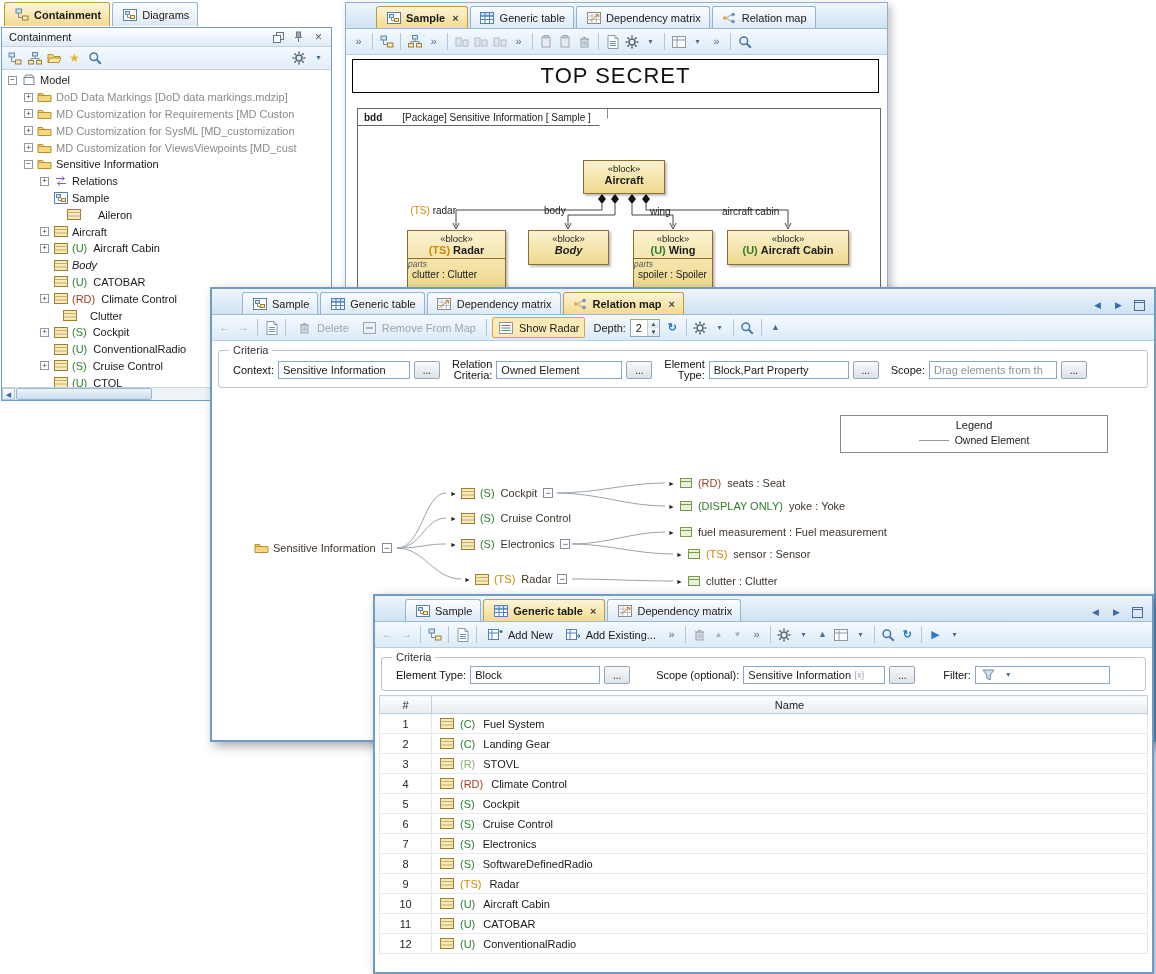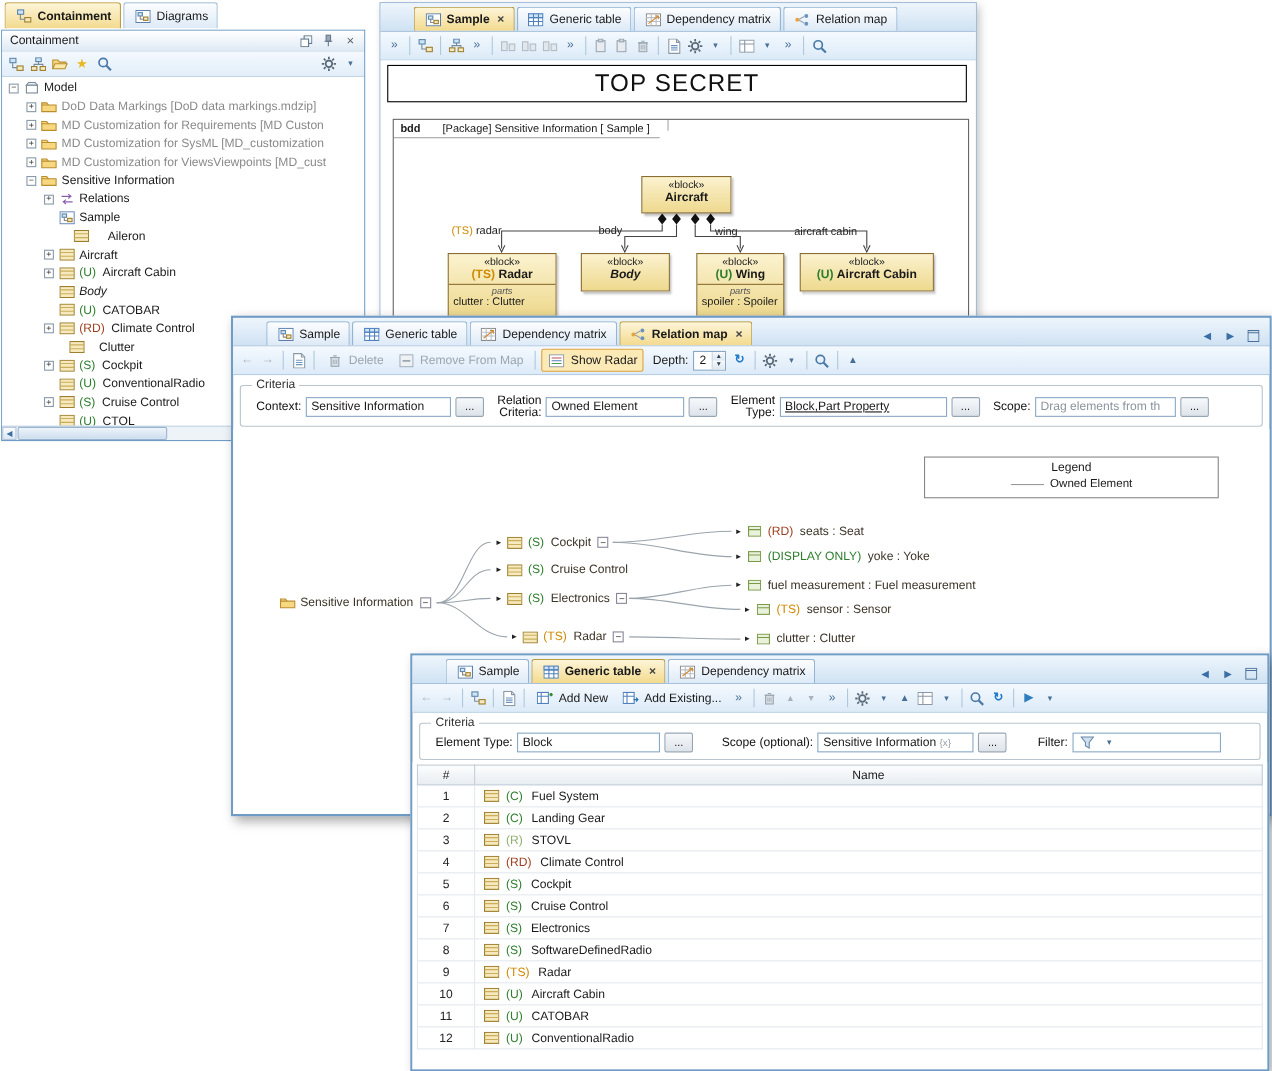--- a/index.html
+++ b/index.html
@@ -94,21 +94,21 @@
   .frame-hdr { position:absolute; left:0; top:0; height:17px; display:flex; align-items:center;
     padding:0 16px 0 6px; border-right:1px solid #666; border-bottom:1px solid #666; background:#fff;
     font-size:10px; clip-path:polygon(0 0,100% 0,100% 55%,calc(100% - 9px) 100%,0 100%); white-space:nowrap; }
   .frame-hdr b { margin-right:20px; }
   .conn { position:absolute; left:0; top:0; pointer-events:none; }
   .blk { position:absolute; background:linear-gradient(#fbf2cf,#eed98e); border:1px solid #8a6d2f;
     box-shadow:2px 2px 2px rgba(0,0,0,.25); text-align:center; }
   .blk-st { font-size:9.5px; color:#222; padding-top:2px; }
   .blk-nm { font-size:11px; font-weight:bold; padding-bottom:2px; }
   .blk-cmp { border-top:1px solid #8a6d2f; text-align:left; }
-  .blk-cmp-lbl { font-size:8.5px; font-style:italic; color:#555; text-align:center; line-height:10px; }
+  .blk-cmp-lbl { font-size:8.5px; font-style:italic; color:#555; text-align:left; line-height:10px; }
   .blk-cmp-val { font-size:10px; padding:0 4px 2px 4px; }
   .edgelbl { position:absolute; font-size:10px; color:#222; white-space:nowrap; }
 
   
   .win-relmap { left:210px; top:287px; width:946px; height:455px; border:2px solid #6f9cc6; z-index:10;
     box-shadow:4px 4px 10px rgba(0,0,0,.35); display:flex; flex-direction:column; }
   .win-relmap .tabstrip { padding-left:30px; }
   .rm-canvas { position:relative; flex:1; background:#fff; overflow:hidden; }
   .rm-links { position:absolute; left:0; top:0; }
   .rmnode { position:absolute; height:16px; display:flex; align-items:center; gap:3px; white-space:nowrap; }
@@ -808,21 +808,21 @@
         </span>
       <span class="browse">...</span>
       <span class="clabel pre">Relation
 Criteria:</span>
       <span class="ibox" style="width:126px;">
           <span>Owned Element</span>
         </span>
       <span class="browse">...</span>
       <span class="clabel pre">Element
 Type:</span>
-      <span class="ibox" style="width:152px;text-decoration:underline;">
+      <span class="ibox" style="width:140px;">
           <span>Block,Part Property</span>
         </span>
       <span class="browse">...</span>
       <span class="clabel">Scope:</span>
       <span class="ibox" style="width:128px;">
           <span class="ph">Drag elements from th</span>
         </span>
       <span class="browse">...</span>
     </div>
   </fieldset>

